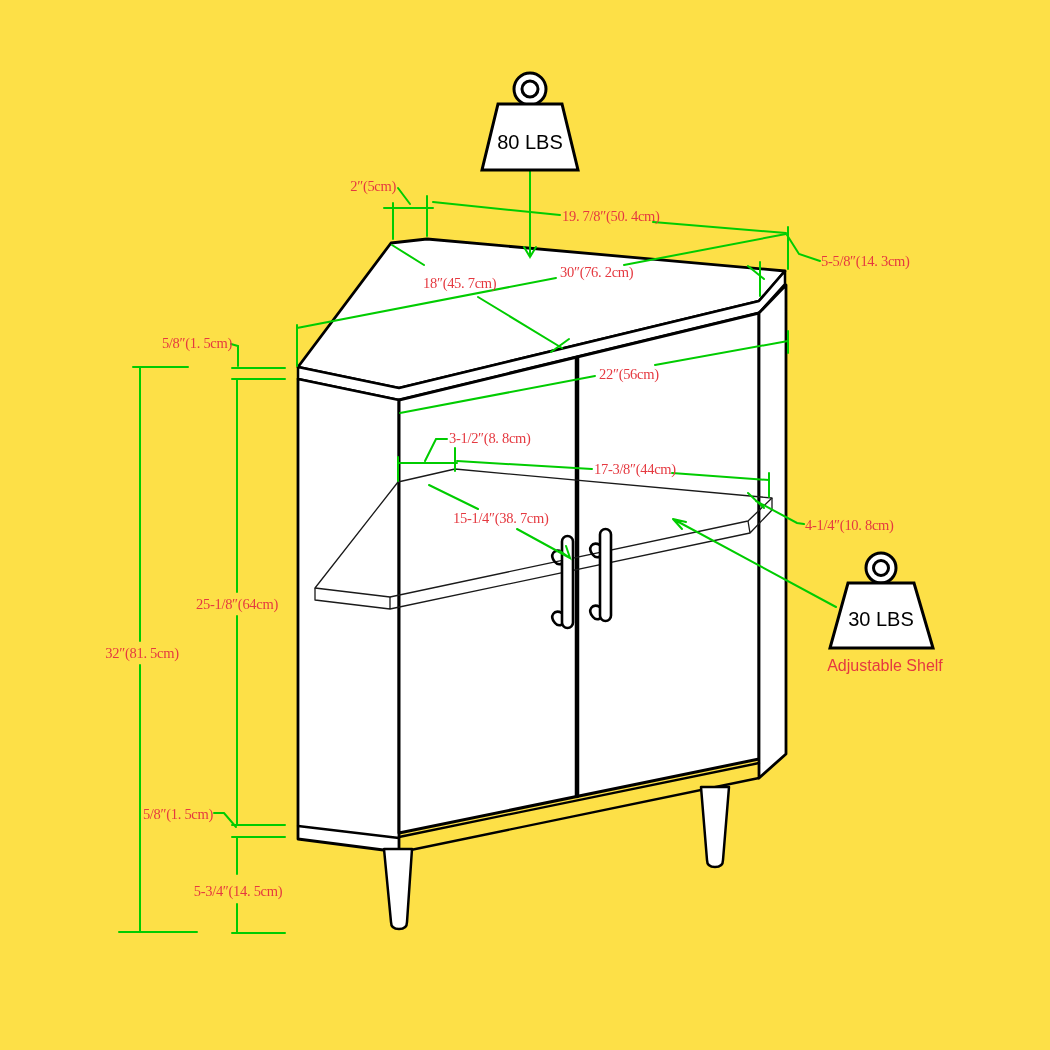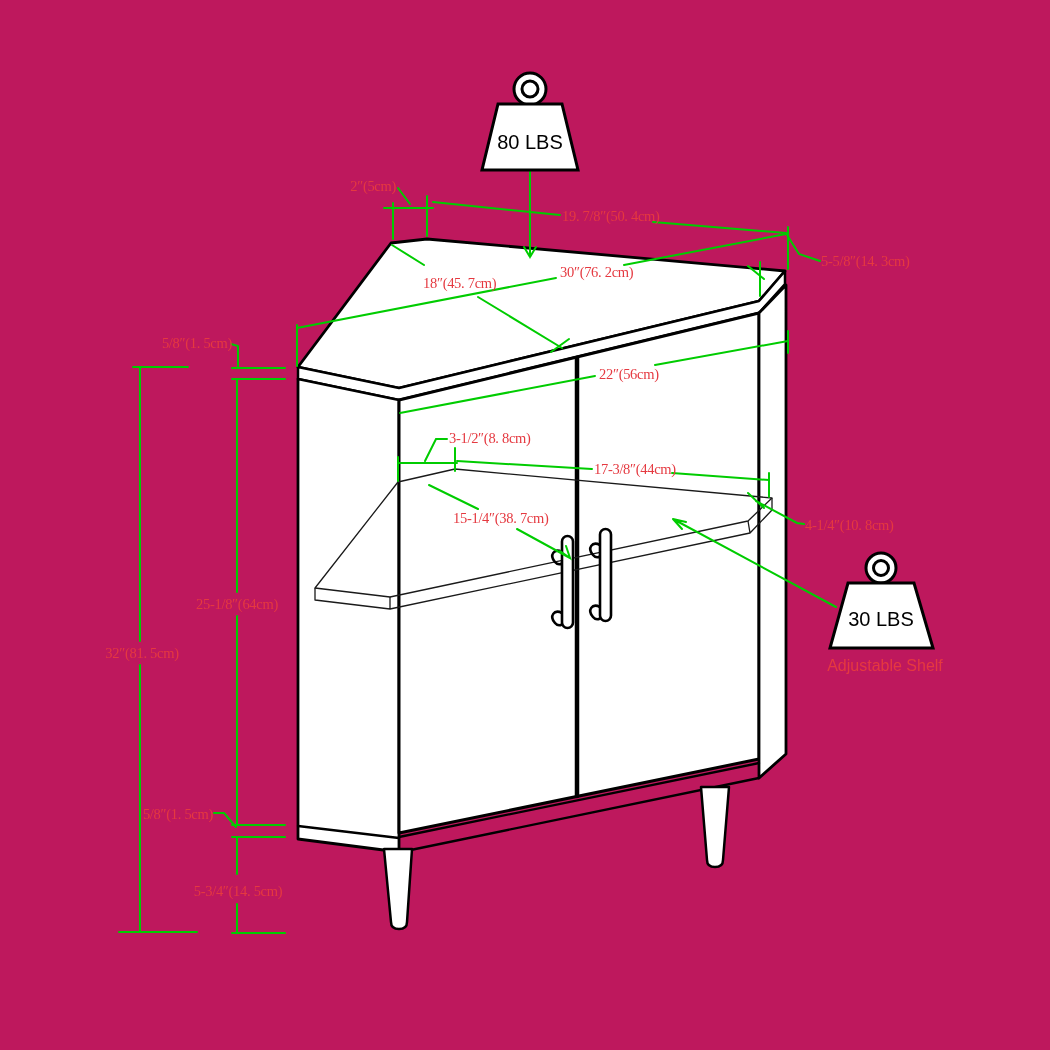--- a/index.html
+++ b/index.html
@@ -1,16 +1,16 @@
 <!DOCTYPE html>
 <html><head>
 <meta charset="utf-8">
 <style>
   html,body{margin:0;padding:0;background:#ffffff;}
-  .stage{position:relative;width:1050px;height:1050px;background:#be185d;overflow:hidden;
+  .stage{position:relative;width:1050px;height:1050px;background:#fde047;overflow:hidden;
          font-family:"Liberation Sans", sans-serif;}
   svg{display:block;}
   text.dim{font-family:"Liberation Serif","DejaVu Serif",serif;font-size:14.5px;letter-spacing:-0.3px;}
   text.wt{font-family:"Liberation Sans","DejaVu Sans",sans-serif;font-size:20px;fill:#000;}
   text.cap{font-family:"Liberation Sans","DejaVu Sans",sans-serif;font-size:16px;}
 </style>
 </head>
 <body>
 
 <div class="stage">

